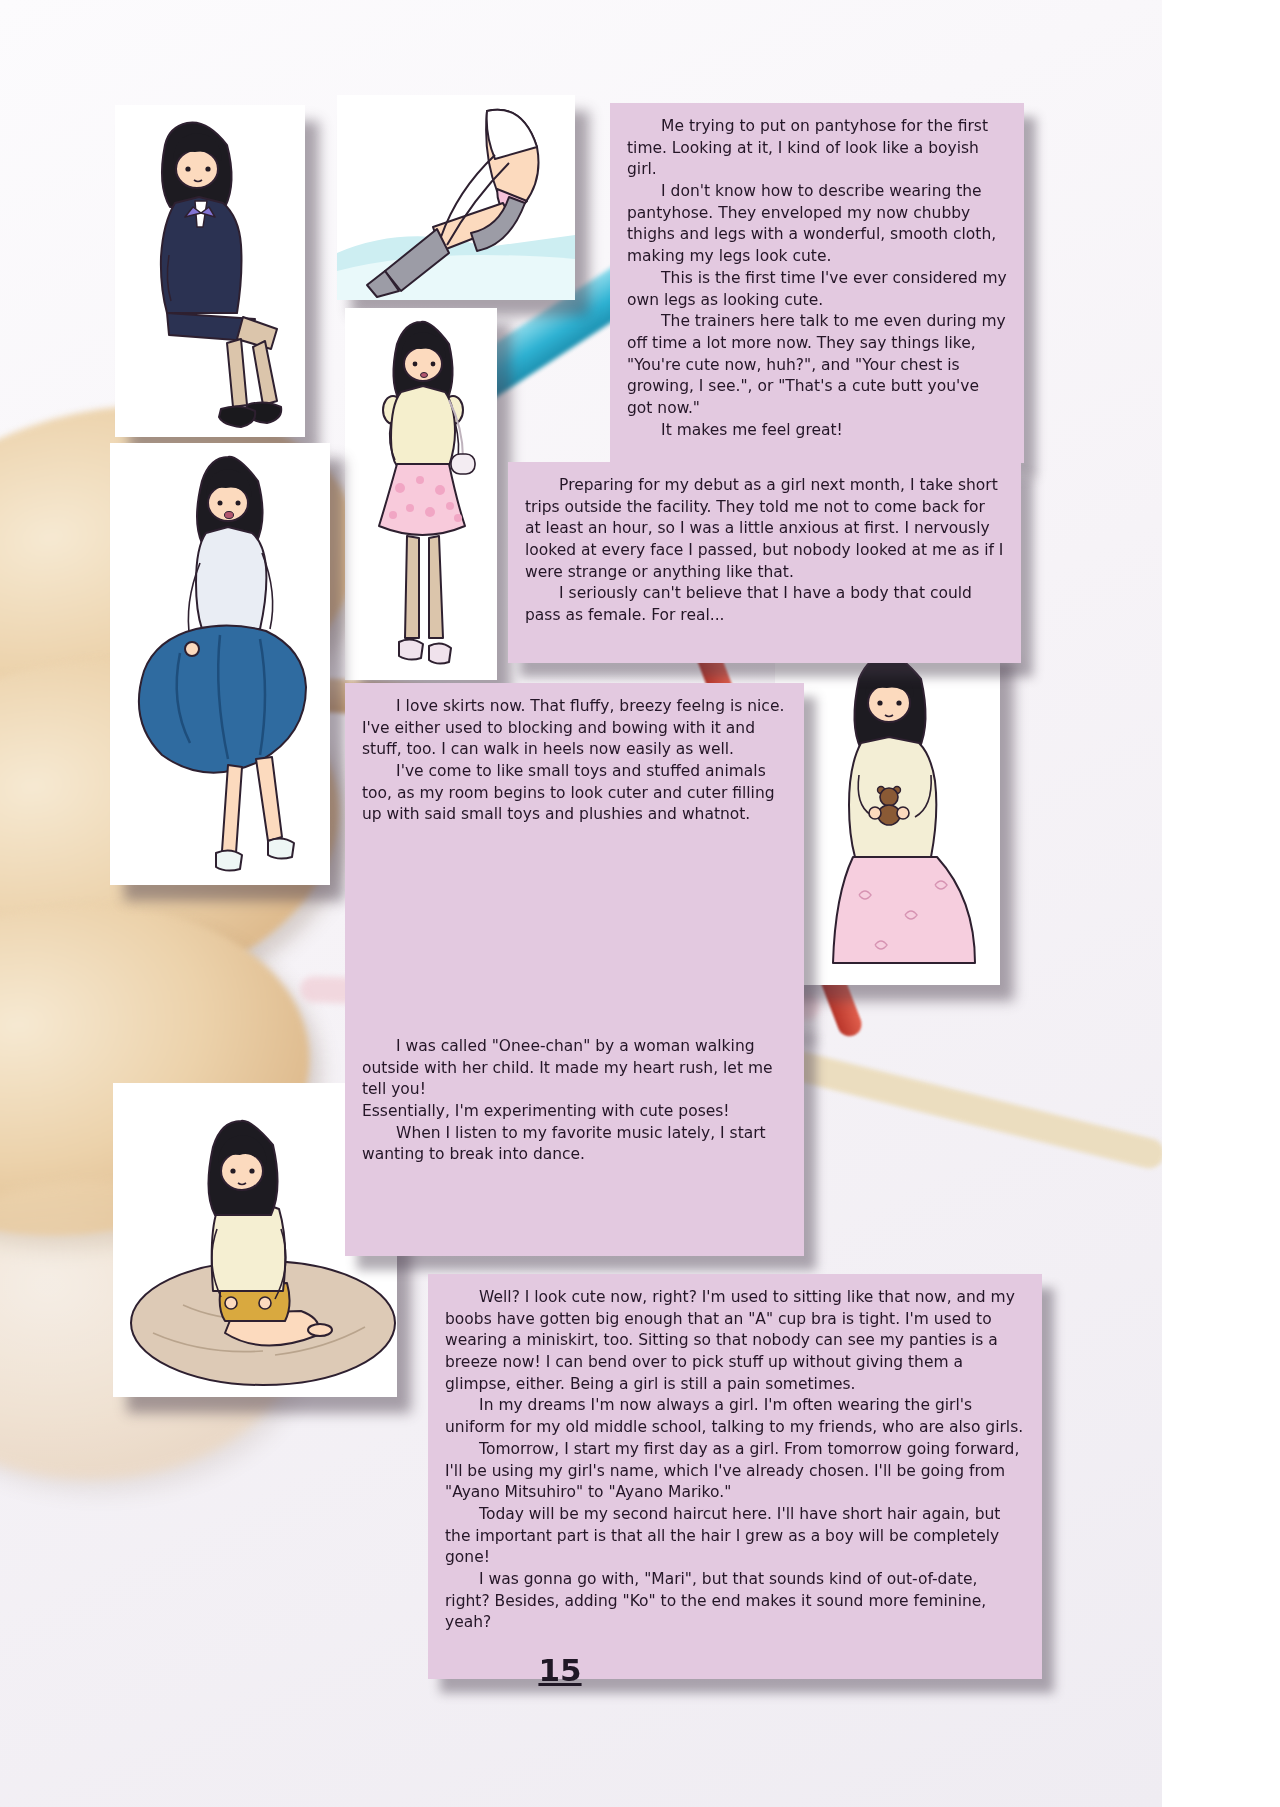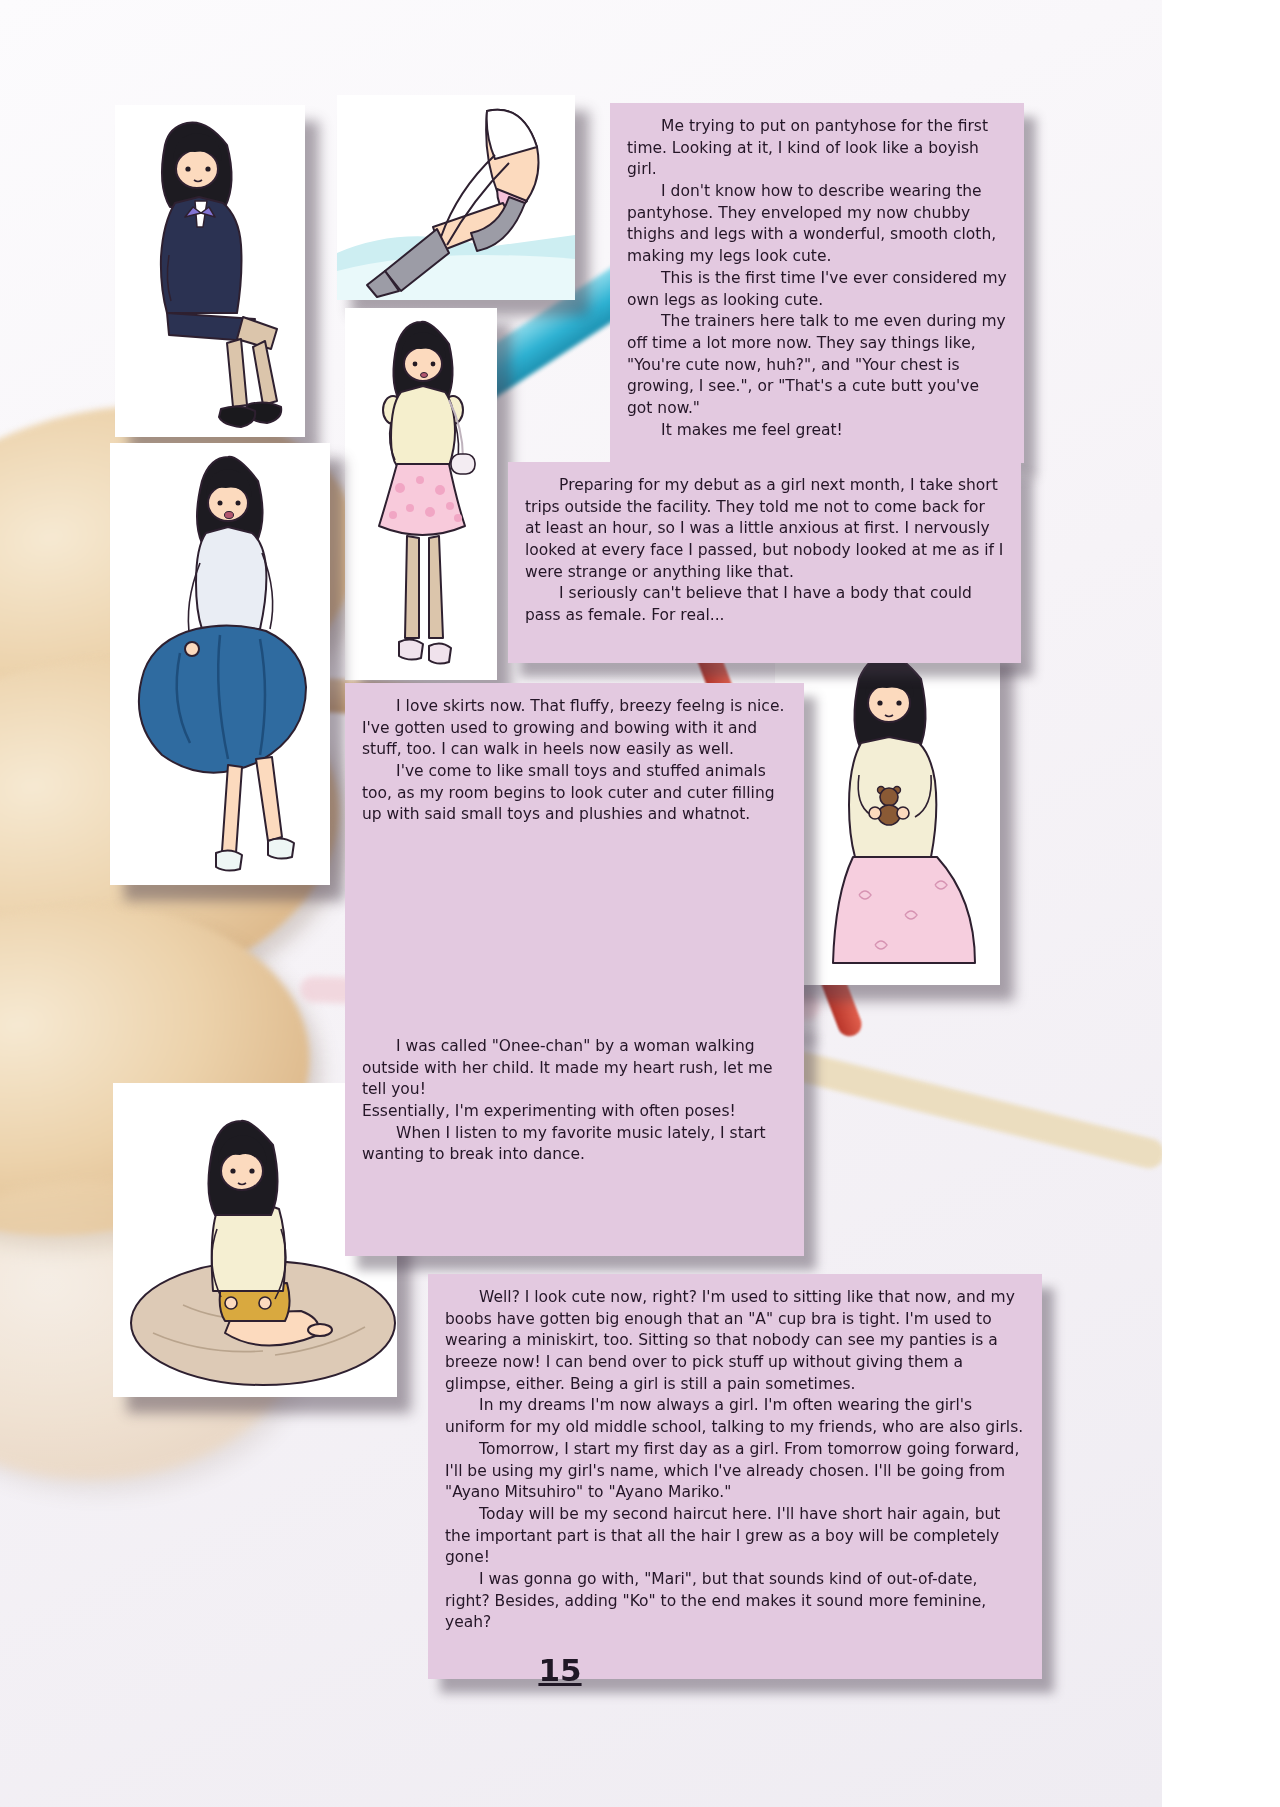--- a/index.html
+++ b/index.html
@@ -206,27 +206,27 @@
     <p>The trainers here talk to me even during my off time a lot more now. They say things like, "You're cute now, huh?", and "Your chest is growing, I see.", or "That's a cute butt you've got now."</p>
     <p>It makes me feel great!</p>
   </div>
 
   <div class="tbox" style="left:508px;top:462px;width:479px;height:175px;">
     <p>Preparing for my debut as a girl next month, I take short trips outside the facility. They told me not to come back for at least an hour, so I was a little anxious at first.  I nervously looked at every face I passed, but nobody looked at me as if I were strange or anything like that.</p>
     <p>I seriously can't believe that I have a body that could pass as female. For real...</p>
   </div>
 
   <div class="tbox" style="left:345px;top:683px;width:425px;height:319px;">
-    <p>I love skirts now. That fluffy, breezy feelng is nice. I've gotten used to growing and bowing with it and stuff, too. I can walk in heels now easily as well.</p>
+    <p>I love skirts now. That fluffy, breezy feelng is nice. I've either used to blocking and bowing with it and stuff, too. I can walk in heels now easily as well.</p>
     <p>I've come to like small toys and stuffed animals too, as my room begins to look cuter and cuter filling up with said small toys and plushies and whatnot.</p>
   </div>
 
   <div class="tbox" style="left:345px;top:1023px;width:425px;height:207px;">
     <p>I was called "Onee-chan" by a woman walking outside with her child. It made my heart rush, let me tell you!</p>
-    <p class="noindent">Essentially, I'm experimenting with often poses!</p>
+    <p class="noindent">Essentially, I'm experimenting with cute poses!</p>
     <p>When I listen to my favorite music lately, I start wanting to break into dance.</p>
   </div>
 
   <div class="tbox" style="left:428px;top:1274px;width:580px;height:379px;">
     <p>Well? I look cute now, right? I'm used to sitting like that now, and my boobs have gotten big enough that an "A" cup bra is tight. I'm used to wearing a miniskirt, too. Sitting so that nobody can see my panties is a breeze now! I can bend over to pick stuff up without giving them a glimpse, either. Being a girl is still a pain sometimes.</p>
     <p>In my dreams I'm now always a girl. I'm often wearing the girl's uniform for my old middle school, talking to my friends, who are also girls.</p>
     <p>Tomorrow, I start my first day as a girl. From tomorrow going forward, I'll be using my girl's name, which I've already chosen. I'll be going from "Ayano Mitsuhiro" to "Ayano Mariko."</p>
     <p>Today will be my second haircut here. I'll have short hair again, but the important part is that all the hair I grew as a boy will be completely gone!</p>
     <p>I was gonna go with, "Mari", but that sounds kind of out-of-date, right? Besides, adding "Ko" to the  end makes it sound more feminine, yeah?</p>
   </div>

